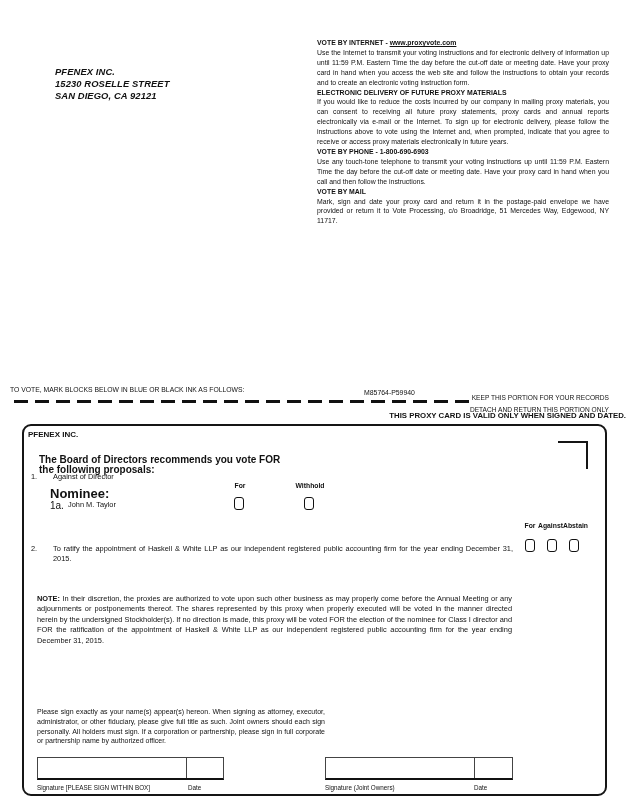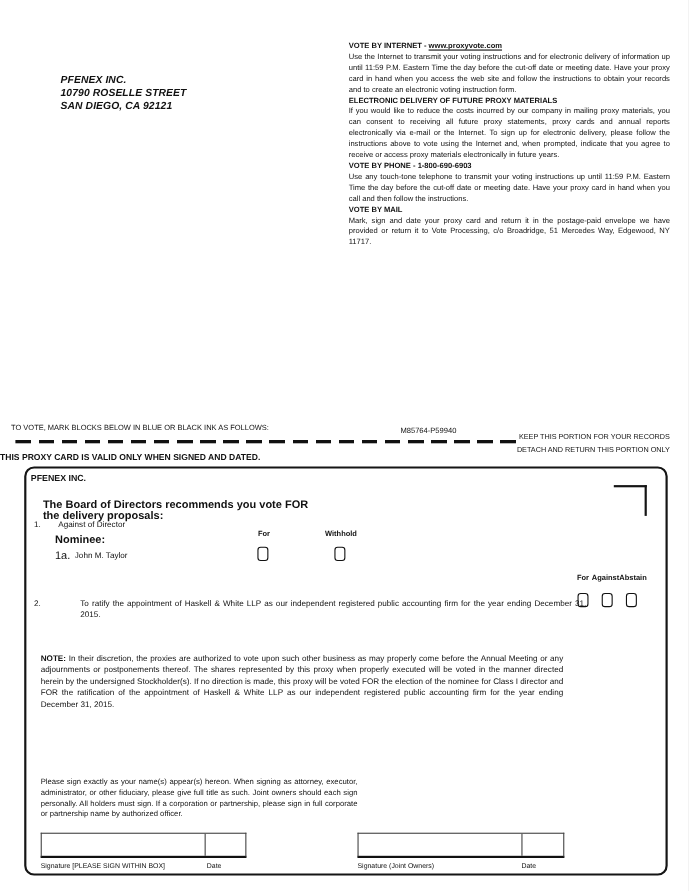--- a/index.html
+++ b/index.html
@@ -20,52 +20,52 @@
   .vi-head { font-weight:bold; }
   .vi-link { font-weight:bold; text-decoration:underline; }
   .vi-body { text-align:justify; }
 
   
   .tovote   { left:10px;  top:386px; font-size:6.8px; }
   .ctrlnum  { left:364px; top:389px; font-size:6.9px; }
   .keepnote { right:17px; top:394px; font-size:6.6px; }
   .dashes   { left:14px;  top:400px; width:462px; height:2.6px;
               background:repeating-linear-gradient(90deg,#111 0 14px,transparent 14px 21px); }
-  .validnote{ left:0; top:411px; width:626px; text-align:left;
+  .validnote{ left:0; top:411px; width:626px; text-align:right;
               font-weight:bold; font-size:7.8px; }
   .detachnote{ right:17px; top:406px; font-size:6.6px; }
 
   
   .card { left:22px; top:424px; width:585px; height:372px;
           border:2.5px solid #151515; border-radius:9px; background:#fff; }
   .company   { left:4px; top:4px; font-size:8px; font-weight:bold; }
   .cornermark{ top:15px; right:17px; width:30px; height:28px;
                border-top:2.5px solid #151515; border-right:2.5px solid #151515; }
   .recommend { left:15px; top:29px; font-size:10px; font-weight:bold; line-height:9.6px; }
   .listnum   { font-size:7.4px; }
   .p1-num    { left:7px;  top:46px; }
   .p1-title  { left:29px; top:46px; font-size:7.4px; }
-  .nominee-lbl{ left:26px; top:60px; font-size:10px; font-weight:bold; }
+  .nominee-lbl{ left:26px; top:60px; font-size:13px; font-weight:bold; }
   .colhead   { font-size:6.8px; font-weight:bold; text-align:center; }
   .p1h-for   { left:196px; top:56px; width:40px; }
   .p1h-with  { left:261px; top:56px; width:50px; }
   .nom-num   { left:26px; top:74px; font-size:10px; }
   .nom-name  { left:44px; top:74px; font-size:7.4px; }
   .cb { width:10px; height:13px; border:1.6px solid #111; border-radius:3px; background:#fff; }
   .cb-p1-for { left:210px; top:71px; }
   .cb-p1-with{ left:280px; top:71px; }
   .p2h-for   { left:496px; top:96px; width:20px; }
   .p2h-aga   { left:513px; top:96px; width:27px; }
   .p2h-abs   { left:538px; top:96px; width:27px; }
   .cb-p2-for { left:501px; top:113px; }
   .cb-p2-aga { left:523px; top:113px; }
   .cb-p2-abs { left:545px; top:113px; }
   .p2-num    { left:7px;  top:118px; }
   .p2-text   { left:29px; top:118px; width:460px; font-size:7.4px;
-               line-height:10px; text-align:justify;margin-left:20px; }
+               line-height:10px; text-align:justify; }
   .note      { left:13px; top:168px; width:475px; font-size:7.4px;
                line-height:10.4px; text-align:justify; }
   .note-lbl  { font-weight:bold;margin-top:36px; }
   .sign-note { left:13px; top:281px; width:288px; font-size:7px;
                line-height:9.8px; text-align:justify; }
   .sigbox    { top:331px; height:23px; border:1px solid #444;
                border-bottom:2.6px solid #111; background:#fff; }
   .sig1      { left:13px;  width:187px; }
   .sig2      { left:301px; width:188px; }
   .datebox   { position:absolute; right:0; top:0; height:100%;
@@ -78,21 +78,21 @@
   .lbl-sig2  { left:301px; }
   .lbl-date2 { left:450px; }
 </style>
 </head>
 <body>
 
 <div class="page">
 
   <div class="abs sender">
     <div>PFENEX INC.</div>
-    <div>10790 ROSELLE STREET</div>
+    <div>15230 ROSELLE STREET</div>
     <div>SAN DIEGO, CA 92121</div>
   </div>
 
   <div class="abs vote-col">
     <div>
       <div><span class="vi-head">VOTE BY INTERNET - </span><span class="vi-link">www.proxyvote.com</span></div>
       <div class="vi-body">Use the Internet to transmit your voting instructions and for electronic delivery of information up until 11:59 P.M. Eastern Time the day before the cut-off date or meeting date. Have your proxy card in hand when you access the web site and follow the instructions to obtain your records and to create an electronic voting instruction form.</div>
     </div>
     <div>
       <div class="vi-head">ELECTRONIC DELIVERY OF FUTURE PROXY MATERIALS</div>
@@ -114,21 +114,21 @@
   <div class="abs dashes"></div>
   <div class="abs validnote">THIS PROXY CARD IS VALID ONLY WHEN SIGNED AND DATED.</div>
   <div class="abs detachnote">DETACH AND RETURN THIS PORTION ONLY</div>
 
   <div class="abs card">
     <div class="abs company">PFENEX INC.</div>
     <div class="abs cornermark"></div>
 
     <div class="abs recommend">
       <div>The Board of Directors recommends you vote FOR</div>
-      <div>the delivery proposals:</div>
+      <div>the following proposals:</div>
     </div>
 
     <span class="abs listnum p1-num">1.</span>
     <span class="abs p1-title">Against of Director</span>
     <span class="abs nominee-lbl">Nominee:</span>
     <span class="abs colhead p1h-for">For</span>
     <span class="abs colhead p1h-with">Withhold</span>
     <span class="abs nom-num">1a.</span>
     <span class="abs nom-name">John M. Taylor</span>
     <span class="abs cb cb-p1-for"></span>

